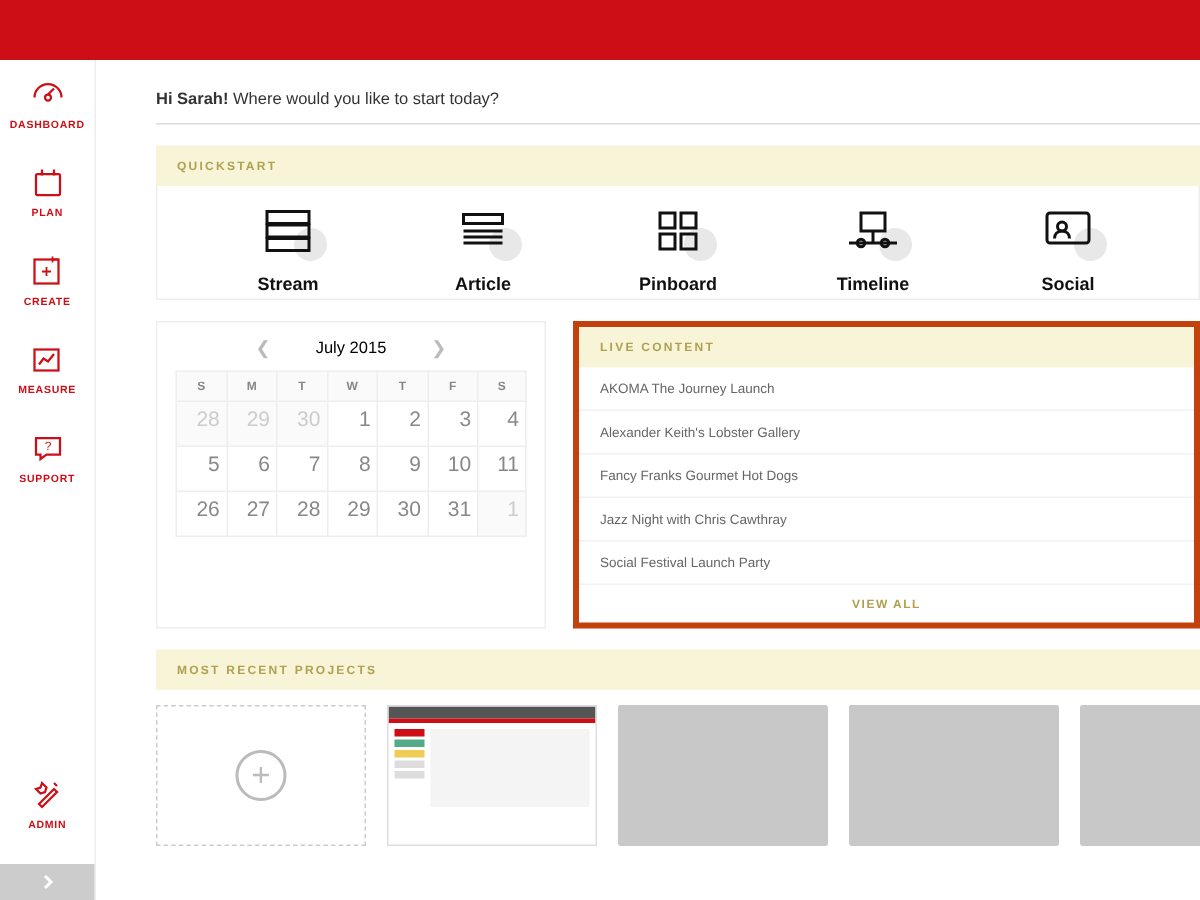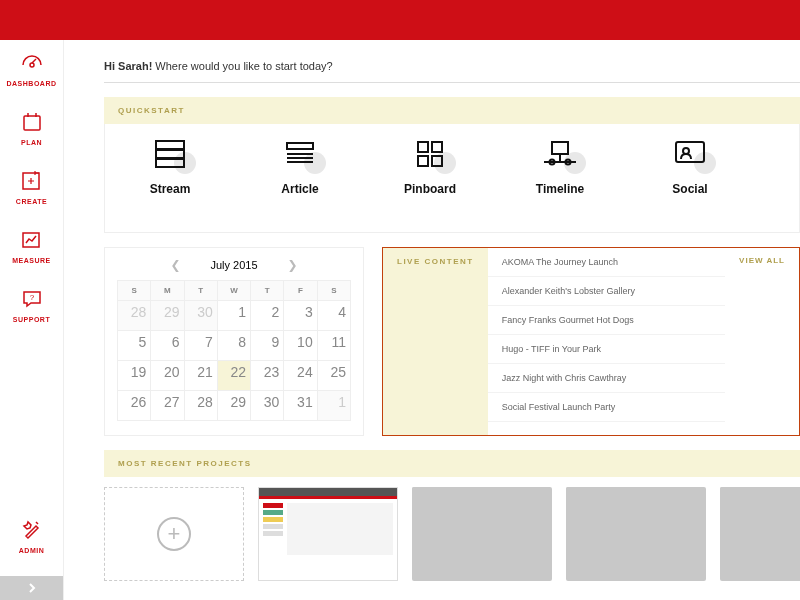--- a/index.html
+++ b/index.html
@@ -12,37 +12,37 @@
 .nav-item svg{stroke:#ce0e16;fill:none;stroke-width:1.5}
 .nav-label{font-size:7px;letter-spacing:.5px;color:#ce0e16;font-weight:600}
 .nav-spacer{flex:1}
 .collapse-btn{width:100%;height:24px;background:#ccc;display:flex;align-items:center;justify-content:center;cursor:pointer}
 .collapse-btn svg{stroke:#fff;fill:none;stroke-width:2}
 .main{flex:1;padding:20px 0 0 40px;overflow:hidden}
 .greeting{font-size:11px;color:#333;margin-bottom:10px}
 .greeting b{font-weight:700}
 .hr{height:1px;background:#ddd;margin-bottom:14px}
 .section-header{background:#f7f4d7;padding:9px 14px;font-size:8px;letter-spacing:1.5px;color:#b0a050;font-weight:700;text-transform:uppercase}
-.quickstart-card{background:#fff;border:1px solid #eee;border-top:none;padding:12px 0 36px;display:flex;justify-content:flex-start}
+.quickstart-card{background:#fff;border:1px solid #eee;border-top:none;padding:12px 0 3px;display:flex;justify-content:center}
 .qs-item{display:flex;flex-direction:column;align-items:center;gap:10px;cursor:pointer;min-width:130px}
 .qs-icon{width:44px;height:36px;display:flex;align-items:center;justify-content:center;position:relative}
 .qs-icon .circle{position:absolute;right:-4px;bottom:-2px;width:22px;height:22px;background:#e8e8e8;border-radius:50%;z-index:0}
 .qs-icon svg{stroke:#111;fill:none;stroke-width:2;z-index:1;position:relative}
 .qs-label{font-size:12px;font-weight:700;color:#111}
 .row2{display:flex;gap:18px;margin-top:14px}
 .calendar{width:260px;background:#fff;border:1px solid #eee;padding:10px 12px 14px}
 .cal-head{display:flex;align-items:center;justify-content:center;gap:30px;margin-bottom:8px}
 .cal-nav{color:#bbb;cursor:pointer;font-size:12px}
 .cal-title{font-size:11px;font-weight:400}
 .cal-grid{width:100%;border-collapse:collapse}
 .cal-grid th{font-size:8px;color:#888;font-weight:700;padding:5px 0;border:1px solid #eee;background:#fafafa}
 .cal-grid td{font-size:14px;color:#888;text-align:right;padding:3px 4px 10px 0;border:1px solid #eee;height:24px;vertical-align:top;cursor:pointer}
 .cal-grid td.dim{color:#ccc;background:#fafafa}
 .cal-grid td.hl{background:#f7f4d7}
-.live{flex:1;background:#fff;border:1px solid #c2410c;display:flex;flex-direction:row}
+.live{flex:1;background:#fff;border:4px solid #c2410c;display:flex;flex-direction:column}
 .live-list{flex:1}
 .live-item{font-size:9px;color:#666;padding:9px 14px;border-bottom:1px solid #f2f2f2;cursor:pointer}
 .view-all{text-align:center;font-size:8px;color:#b0a050;padding:8px 14px;letter-spacing:1px;font-weight:700;cursor:pointer}
 .recent{margin-top:14px}
 .projects{display:flex;gap:14px;margin-top:10px;overflow:hidden}
 .proj{width:140px;height:94px;border:1px solid #ddd;background:#fff;flex-shrink:0;cursor:pointer;position:relative;overflow:hidden}
 .proj.folder{background:#c8c8c8;border:none;border-radius:2px}
 .proj.folder::before{content:"";position:absolute;top:-6px;left:0;width:56px;height:12px;background:#c8c8c8;border-radius:2px 2px 0 0}
 .proj.add{display:flex;align-items:center;justify-content:center;border:1px dashed #ccc}
 .proj.add .plus{width:34px;height:34px;border:2px solid #bbb;border-radius:50%;display:flex;align-items:center;justify-content:center;font-size:22px;color:#bbb}
@@ -224,48 +224,38 @@
               <tr>
                 <td>5</td>
                 <td>6</td>
                 <td>7</td>
                 <td>8</td>
                 <td>9</td>
                 <td>10</td>
                 <td>11</td>
               </tr>
               <tr>
-                <td>19</td>
-                <td>20</td>
-                <td>21</td>
-                <td class="hl">22</td>
-                <td>23</td>
-                <td>24</td>
-                <td>25</td>
-              </tr>
-              <tr>
                 <td>26</td>
                 <td>27</td>
                 <td>28</td>
                 <td>29</td>
                 <td>30</td>
                 <td>31</td>
                 <td class="dim">1</td>
               </tr>
             </tbody>
         </table>
       </div>
 
       <div class="live">
         <div class="section-header">LIVE CONTENT</div>
         <div class="live-list" id="live-list">
             <div class="live-item">AKOMA The Journey Launch</div>
             <div class="live-item">Alexander Keith's Lobster Gallery</div>
             <div class="live-item">Fancy Franks Gourmet Hot Dogs</div>
-            <div class="live-item">Hugo - TIFF in Your Park</div>
             <div class="live-item">Jazz Night with Chris Cawthray</div>
             <div class="live-item">Social Festival Launch Party</div>
           </div>
         <div class="view-all">VIEW ALL</div>
       </div>
     </div>
 
     <div class="recent">
       <div class="section-header">MOST RECENT PROJECTS</div>
       <div class="projects">

